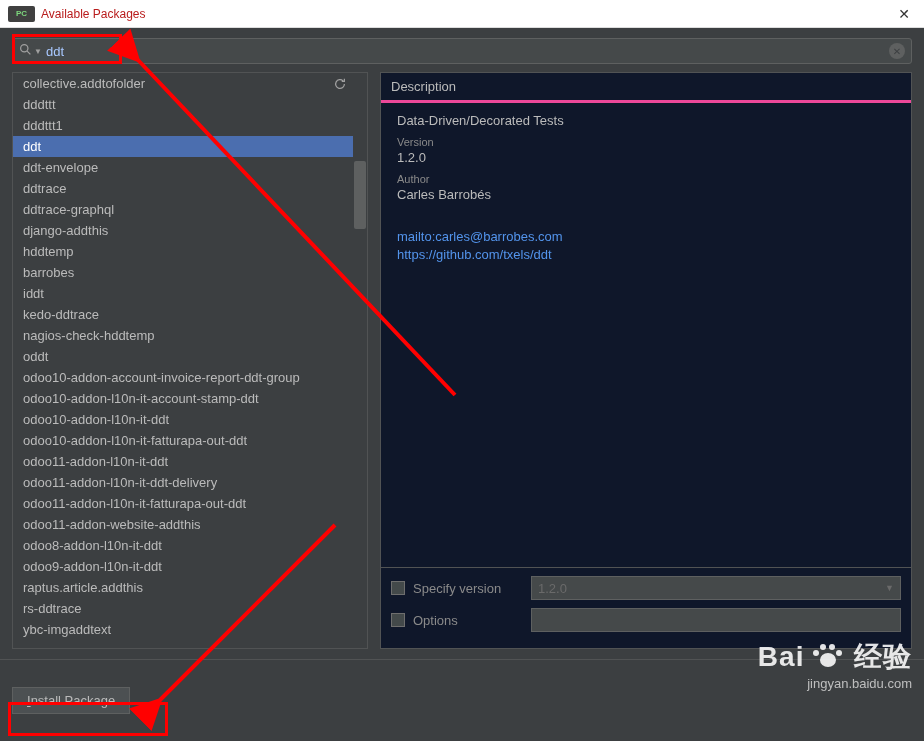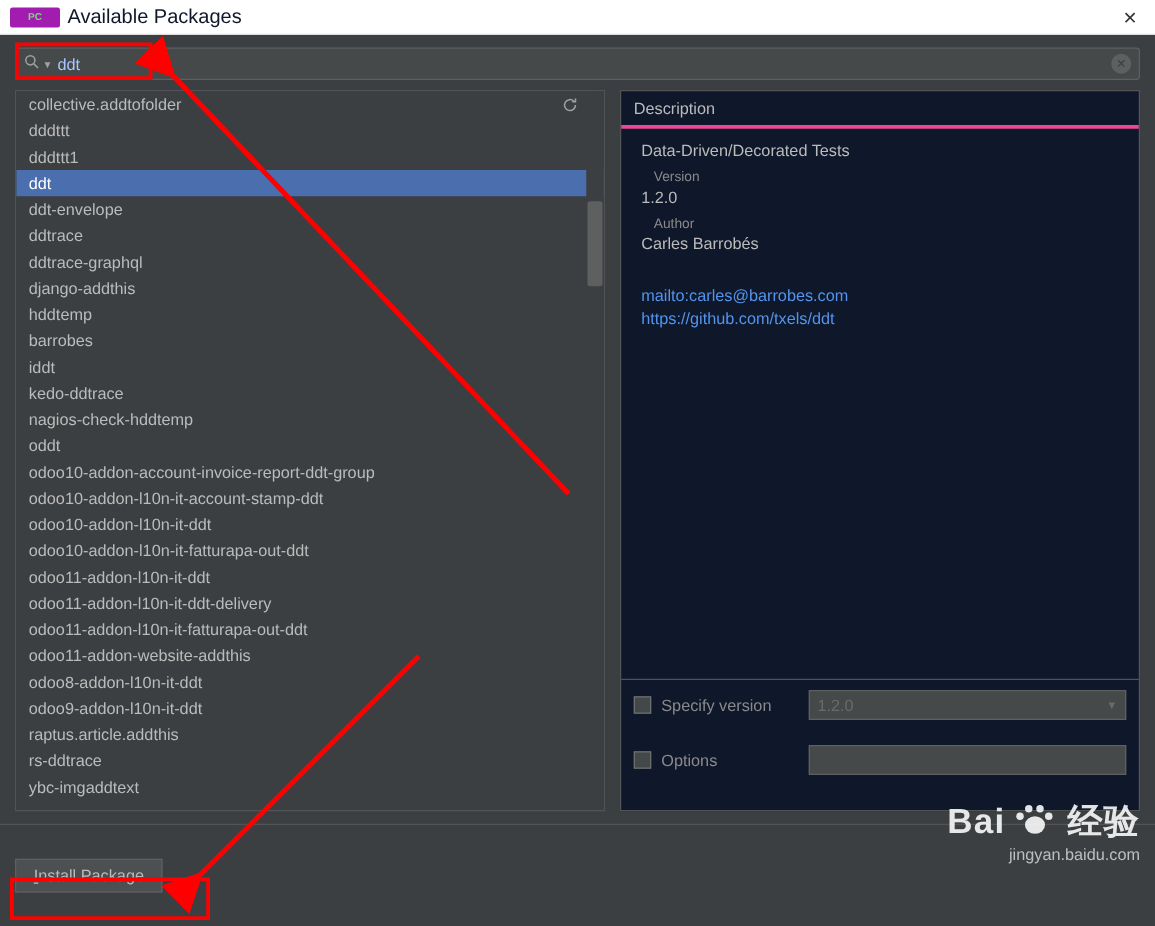--- a/index.html
+++ b/index.html
@@ -1,44 +1,44 @@
 <!DOCTYPE html>
 <html><head>
 <meta charset="utf-8">
 <style>
 * { box-sizing: border-box; margin: 0; padding: 0; }
 body { font-family: "Segoe UI", Arial, sans-serif; font-size: 12px; background: #fff; width: 924px; height: 741px; overflow: hidden; position: relative; }
 .titlebar { height: 28px; background: #fff; display: flex; align-items: center; padding: 0 8px; border-bottom: 1px solid #ddd; }
-.titlebar-icon { width: 40px; height: 16px; background: #a21caf; color: #7dd87d; font-size: 8px; font-weight: bold; display: flex; align-items: center; justify-content: center; margin-right: 6px; border-radius: 2px; }
-.titlebar-title { flex: 1; font-size: 16px; color: #0f172a; }
+.titlebar-icon { width: 27px; height: 16px; background: #404040; color: #7dd87d; font-size: 8px; font-weight: bold; display: flex; align-items: center; justify-content: center; margin-right: 6px; border-radius: 2px; }
+.titlebar-title { flex: 1; font-size: 12px; color: #b91c1c; }
 .titlebar-close { font-size: 14px; color: #333; cursor: pointer; padding: 0 6px; }
 .main { background: #3c3f41; height: 713px; display: flex; flex-direction: column; }
 .search-row { padding: 10px 12px 8px 12px; position: relative; }
 .search-box { background: #45494a; border: 1px solid #5e6060; border-radius: 3px; height: 26px; display: flex; align-items: center; padding: 0 6px; position: relative; }
 .search-icon { color: #a0a0a0; font-size: 13px; margin-right: 2px; }
 .search-dd { color: #a0a0a0; font-size: 8px; margin-right: 4px; }
 .search-input { background: transparent; border: none; outline: none; color: #a8c8ff; font-size: 13px; padding: 2px 0; flex: 1; }
 .search-input::selection { background: #214283; }
 .search-clear { width: 16px; height: 16px; border-radius: 50%; background: #5e6060; color: #3c3f41; display: flex; align-items: center; justify-content: center; font-size: 10px; cursor: pointer; }
 .content { flex: 1; display: flex; padding: 0 12px 10px 12px; gap: 12px; min-height: 0; }
-.left-panel { width: 472px; background: #3c3f41; border: 1px solid #515354; display: flex; flex-direction: column; position: relative; }
+.left-panel { width: 356px; background: #3c3f41; border: 1px solid #515354; display: flex; flex-direction: column; position: relative; }
 .pkg-list { flex: 1; overflow-y: auto; overflow-x: hidden; background: #3c3f41; }
 .pkg-item { padding: 3px 10px; color: #bbbbbb; font-size: 13px; cursor: pointer; white-space: nowrap; }
 .pkg-item.selected { background: #4b6eaf; color: #fff; }
 .refresh-btn { position: absolute; top: 4px; right: 20px; color: #a0a0a0; cursor: pointer; font-size: 14px; }
 .scrollbar-track { position: absolute; right: 0; top: 0; bottom: 0; width: 14px; background: #3c3f41; }
 .scrollbar-thumb { position: absolute; right: 1px; top: 88px; width: 12px; height: 68px; background: #5e6060; border-radius: 2px; }
 .right-panel { flex: 1; display: flex; flex-direction: column; border: 1px solid #515354; background: #0f172a; }
 .desc-header { padding: 6px 10px; color: #bbbbbb; font-size: 13px; }
 .desc-body { flex: 1; padding: 10px 16px; color: #bbbbbb; font-size: 13px; overflow: auto; border-top: 3px solid #ec4899; }
 .desc-line { margin-bottom: 6px; }
-.desc-label { color: #8a8a8a; font-size: 11px; margin-top: 8px; margin-bottom: 2px; margin-left: 10px; }
+.desc-label { color: #8a8a8a; font-size: 11px; margin-top: 8px; margin-bottom: 2px; }
 .desc-link { color: #5394ec; cursor: pointer; display: block; line-height: 1.35; }
 .opts { border-top: 1px solid #515354; padding: 8px 10px; }
-.opt-row { display: flex; align-items: center; gap: 8px; margin-bottom: 20px; }
+.opt-row { display: flex; align-items: center; gap: 8px; margin-bottom: 8px; }
 .checkbox { width: 14px; height: 14px; border: 1px solid #6e6e6e; background: #43494a; }
 .opt-label { color: #8a8a8a; font-size: 13px; flex: 0 0 110px; }
 .opt-field { flex: 1; height: 24px; background: #45494a; border: 1px solid #5e6060; color: #8a8a8a; padding: 0 6px; font-size: 13px; display: flex; align-items: center; justify-content: space-between; }
 .opt-field.disabled { color: #6a6a6a; }
 .bottom { padding: 27px 12px; border-top: 1px solid #515354; background: #3c3f41; display: flex; gap: 10px; }
 .btn { background: #4c5052; border: 1px solid #5e6060; color: #bbbbbb; padding: 5px 14px; font-size: 13px; cursor: pointer; }
 .btn .ul { text-decoration: underline; }
 
 .hl-red { position: absolute; border: 3px solid #ff0000; z-index: 200; pointer-events: none; }
 .arrow-svg { position: absolute; z-index: 199; pointer-events: none; }

